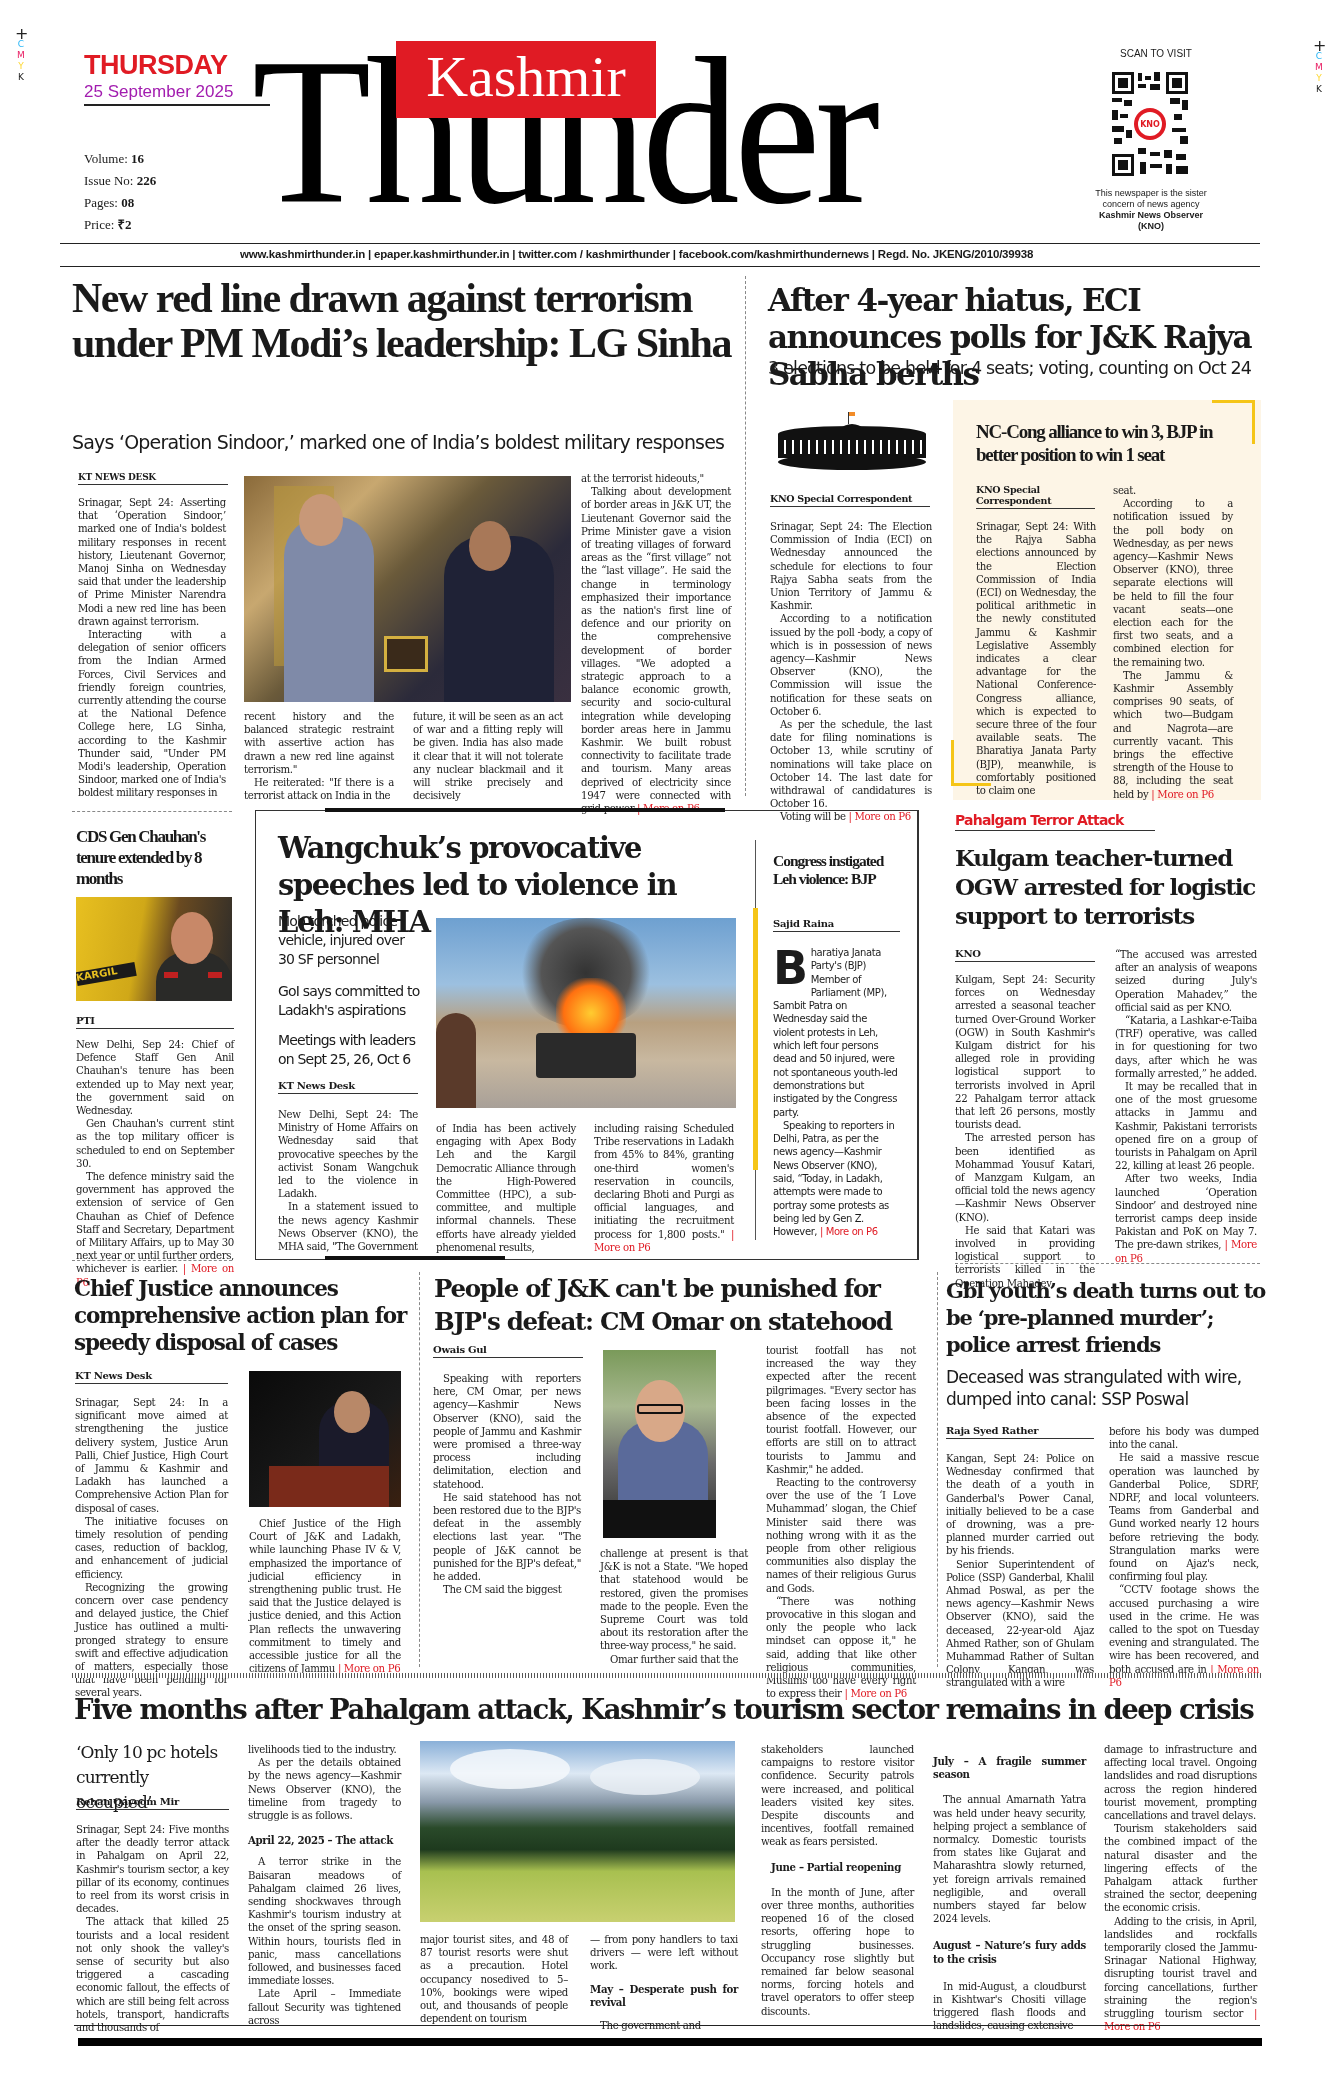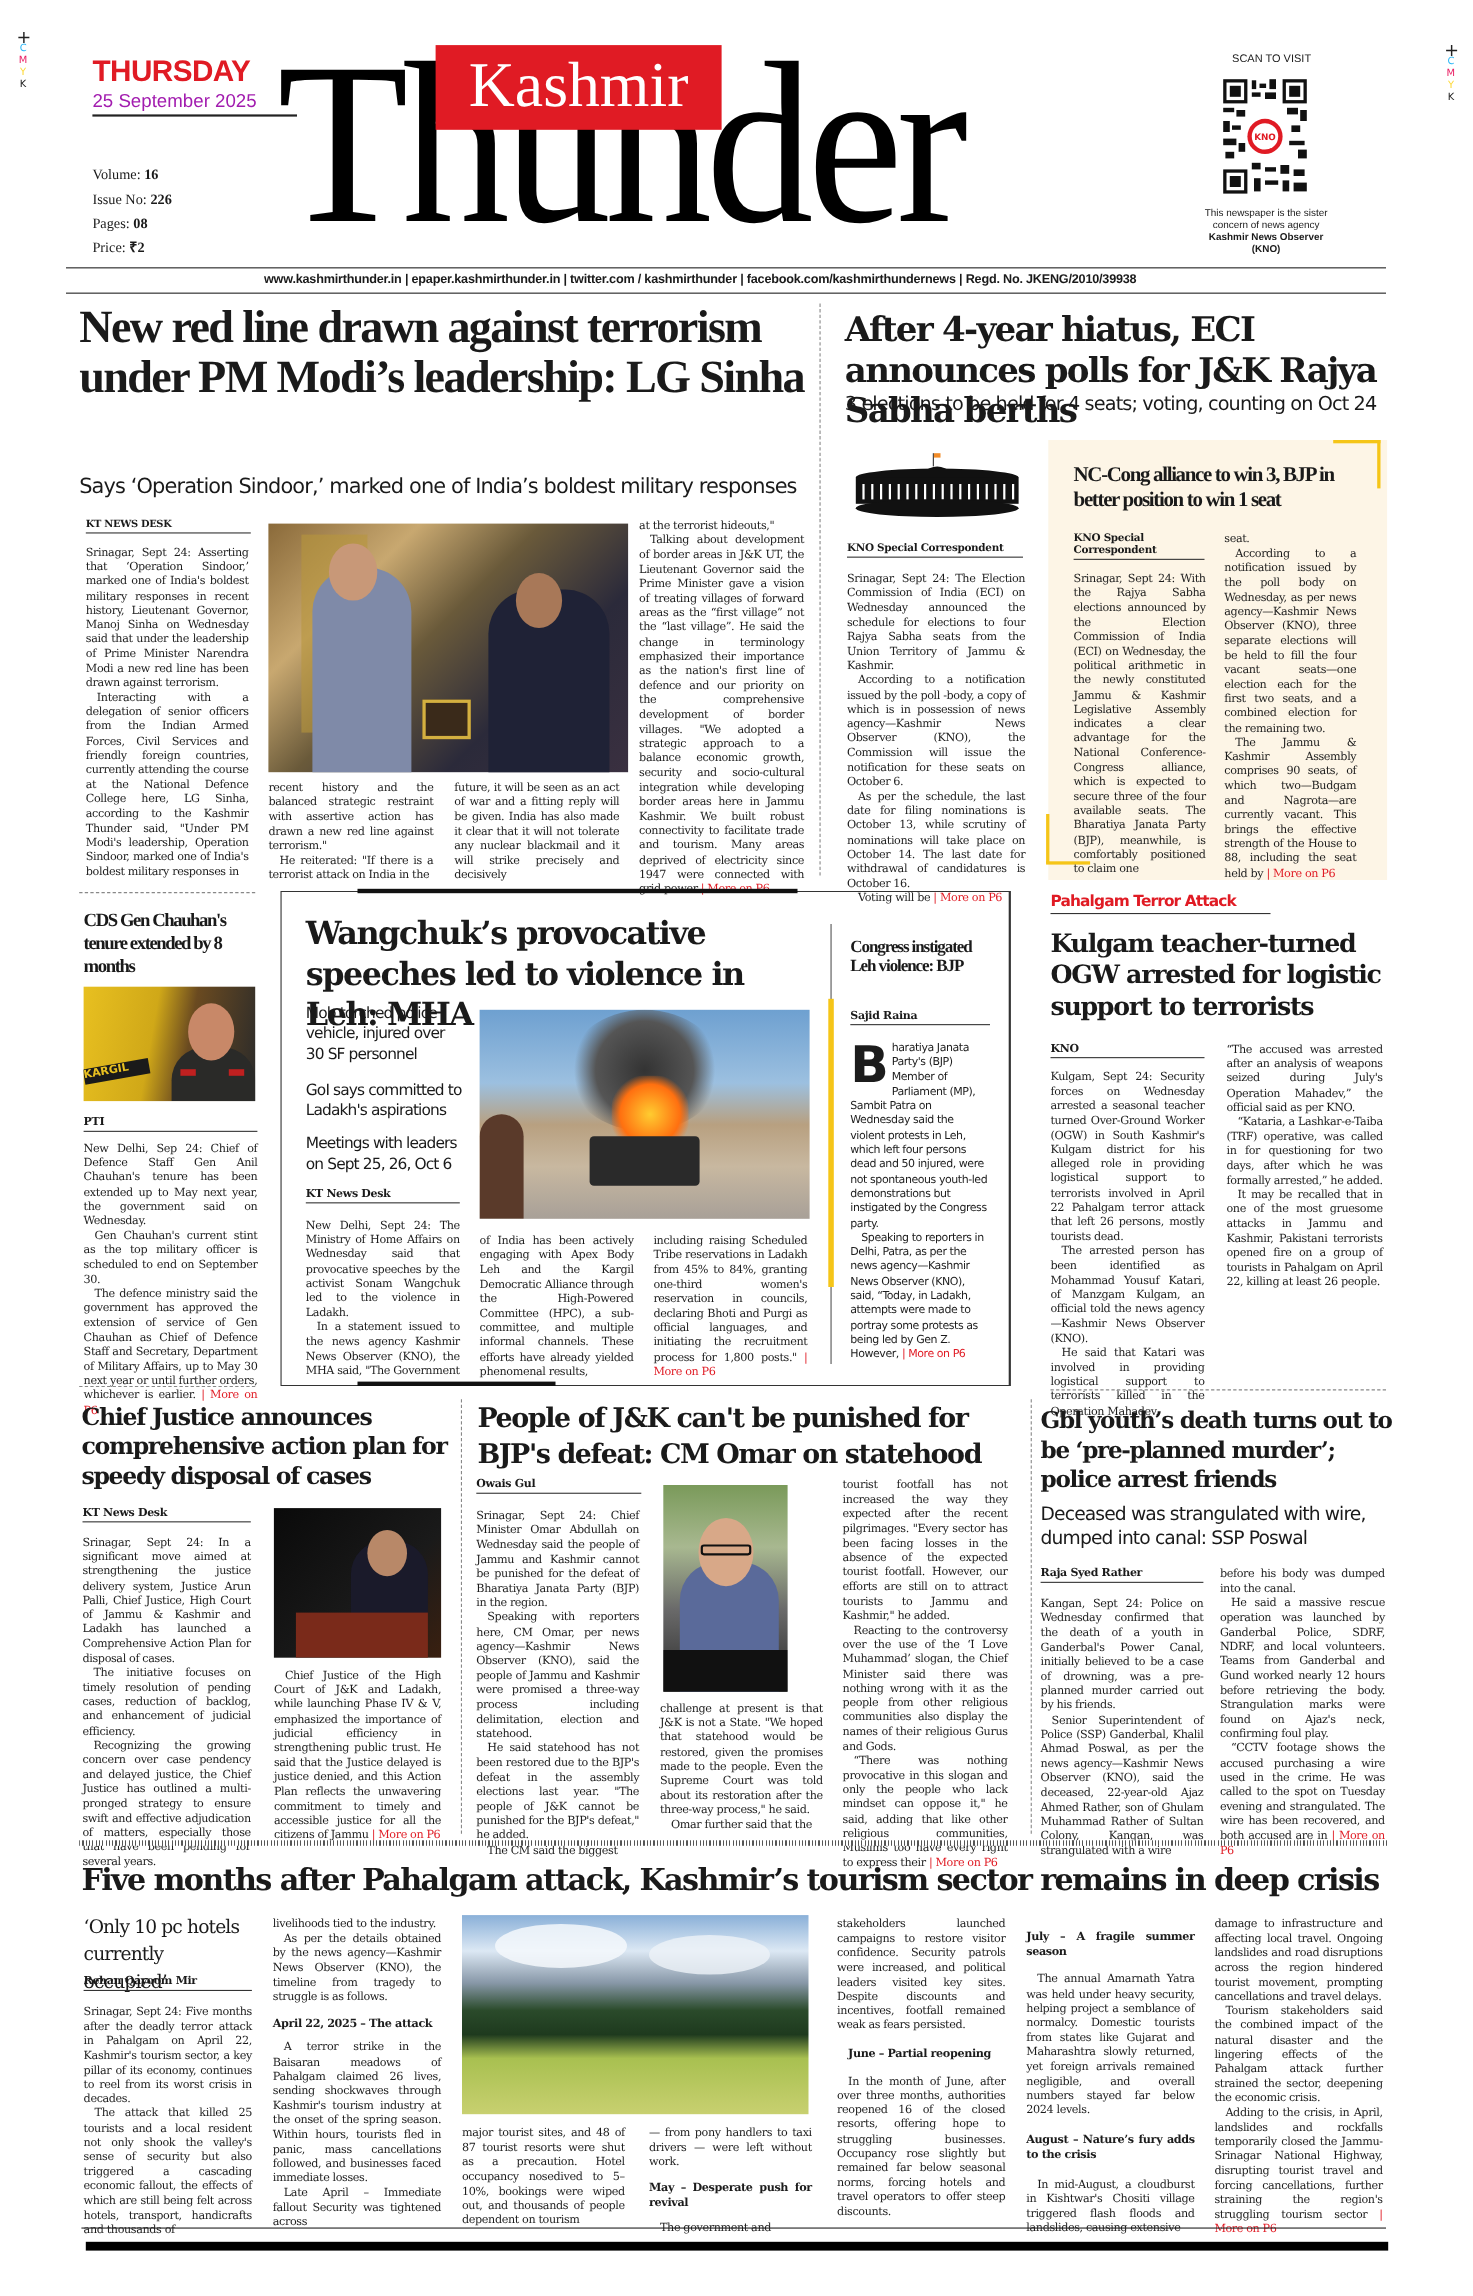--- a/index.html
+++ b/index.html
@@ -264,20 +264,21 @@
 <div class="byline" style="left:955px;top:948px;width:140px;font-size:10px">KNO</div>
 <div class="col" style="left:955px;top:973px;width:140px">
   <p class="first">Kulgam, Sept 24: Security forces on Wednesday arrested a seasonal teacher turned Over-Ground Worker (OGW) in South Kashmir's Kulgam district for his alleged role in providing logistical support to terrorists involved in April 22 Pahalgam terror attack that left 26 persons, mostly tourists dead.</p>
   <p>The arrested person has been identified as Mohammad Yousuf Katari, of Manzgam Kulgam, an official told the news agency—Kashmir News Observer (KNO).</p>
   <p>He said that Katari was involved in providing logistical support to terrorists killed in the Operation Mahadev.</p>
 </div>
 <div class="col" style="left:1115px;top:948px;width:142px">
   <p class="first">“The accused was arrested after an analysis of weapons seized during July's Operation Mahadev,” the official said as per KNO.</p>
   <p>“Kataria, a Lashkar-e-Taiba (TRF) operative, was called in for questioning for two days, after which he was formally arrested,” he added.</p>
   <p>It may be recalled that in one of the most gruesome attacks in Jammu and Kashmir, Pakistani terrorists opened fire on a group of tourists in Pahalgam on April 22, killing at least 26 people.</p>
+  <p><span>After two weeks, India launched ‘Operation Sindoor’ and destroyed nine terrorist camps deep inside Pakistan and PoK on May 7. The pre-dawn strikes,</span> <span class="more">| More on P6</span></p>
 </div>
 <div class="doth" style="left:955px;top:1263px;width:305px"></div>
 
 <div class="abs hl-serif" style="left:74px;top:1275px;width:350px;font-size:21.5px;line-height:27px;letter-spacing:-1.2px">Chief Justice announces comprehensive action plan for speedy disposal of cases</div>
 <div class="byline" style="left:75px;top:1370px;width:153px;font-size:10px">KT News Desk</div>
 <div class="col" style="left:75px;top:1396px;width:153px">
   <p class="first">Srinagar, Sept 24: In a significant move aimed at strengthening the justice delivery system, Justice Arun Palli, Chief Justice, High Court of Jammu &amp; Kashmir and Ladakh has launched a Comprehensive Action Plan for disposal of cases.</p>
   <p>The initiative focuses on timely resolution of pending cases, reduction of backlog, and enhancement of judicial efficiency.</p>
   <p>Recognizing the growing concern over case pendency and delayed justice, the Chief Justice has outlined a multi-pronged strategy to ensure swift and effective adjudication of matters, especially those that have been pending for several years.</p>
 </div>
@@ -287,21 +288,20 @@
   <div class="abs" style="left:20px;top:95px;width:120px;height:41px;background:#7a2a1a"></div>
 </div>
 <div class="col" style="left:249px;top:1517px;width:152px">
   <p><span>Chief Justice of the High Court of J&amp;K and Ladakh, while launching Phase IV &amp; V, emphasized the importance of judicial efficiency in strengthening public trust. He said that the Justice delayed is justice denied, and this Action Plan reflects the unwavering commitment to timely and accessible justice for all the citizens of Jammu</span> <span class="more">| More on P6</span></p>
 </div>
 <div class="dotv" style="left:419px;top:1272px;height:395px"></div>
 
 <div class="abs hl-serif" style="left:434px;top:1272px;width:500px;font-size:24.5px;line-height:33px;letter-spacing:-1.3px">People of J&amp;K can't be punished for BJP's defeat: CM Omar on statehood</div>
 <div class="byline" style="left:433px;top:1344px;width:150px;font-size:10px">Owais Gul</div>
 <div class="col" style="left:433px;top:1372px;width:148px">
-  <p class="first">Srinagar, Sept 24: Chief Minister Omar Abdullah on Wednesday said the people of Jammu and Kashmir cannot be punished for the defeat of Bharatiya Janata Party (BJP) in the region.</p>
   <p>Speaking with reporters here, CM Omar, per news agency—Kashmir News Observer (KNO), said the people of Jammu and Kashmir were promised a three-way process including delimitation, election and statehood.</p>
   <p>He said statehood has not been restored due to the BJP's defeat in the assembly elections last year. "The people of J&amp;K cannot be punished for the BJP's defeat," he added.</p>
   <p>The CM said the biggest</p>
 </div>
 <div class="img" style="left:603px;top:1350px;width:113px;height:188px;background:linear-gradient(180deg,#7a9a5a 0%,#a8b890 30%,#6a6a6a 60%,#2a2a2a 100%)">
   <div class="abs" style="left:15px;top:70px;width:90px;height:118px;border-radius:35px 35px 0 0;background:#5a6a9a"></div>
   <div class="abs" style="left:32px;top:30px;width:50px;height:62px;border-radius:50%;background:#d8a888"></div>
   <div class="abs" style="left:34px;top:54px;width:46px;height:10px;border:2px solid #111;border-radius:3px"></div>
   <div class="abs" style="left:0;top:150px;width:113px;height:38px;background:#111"></div>
 </div>

